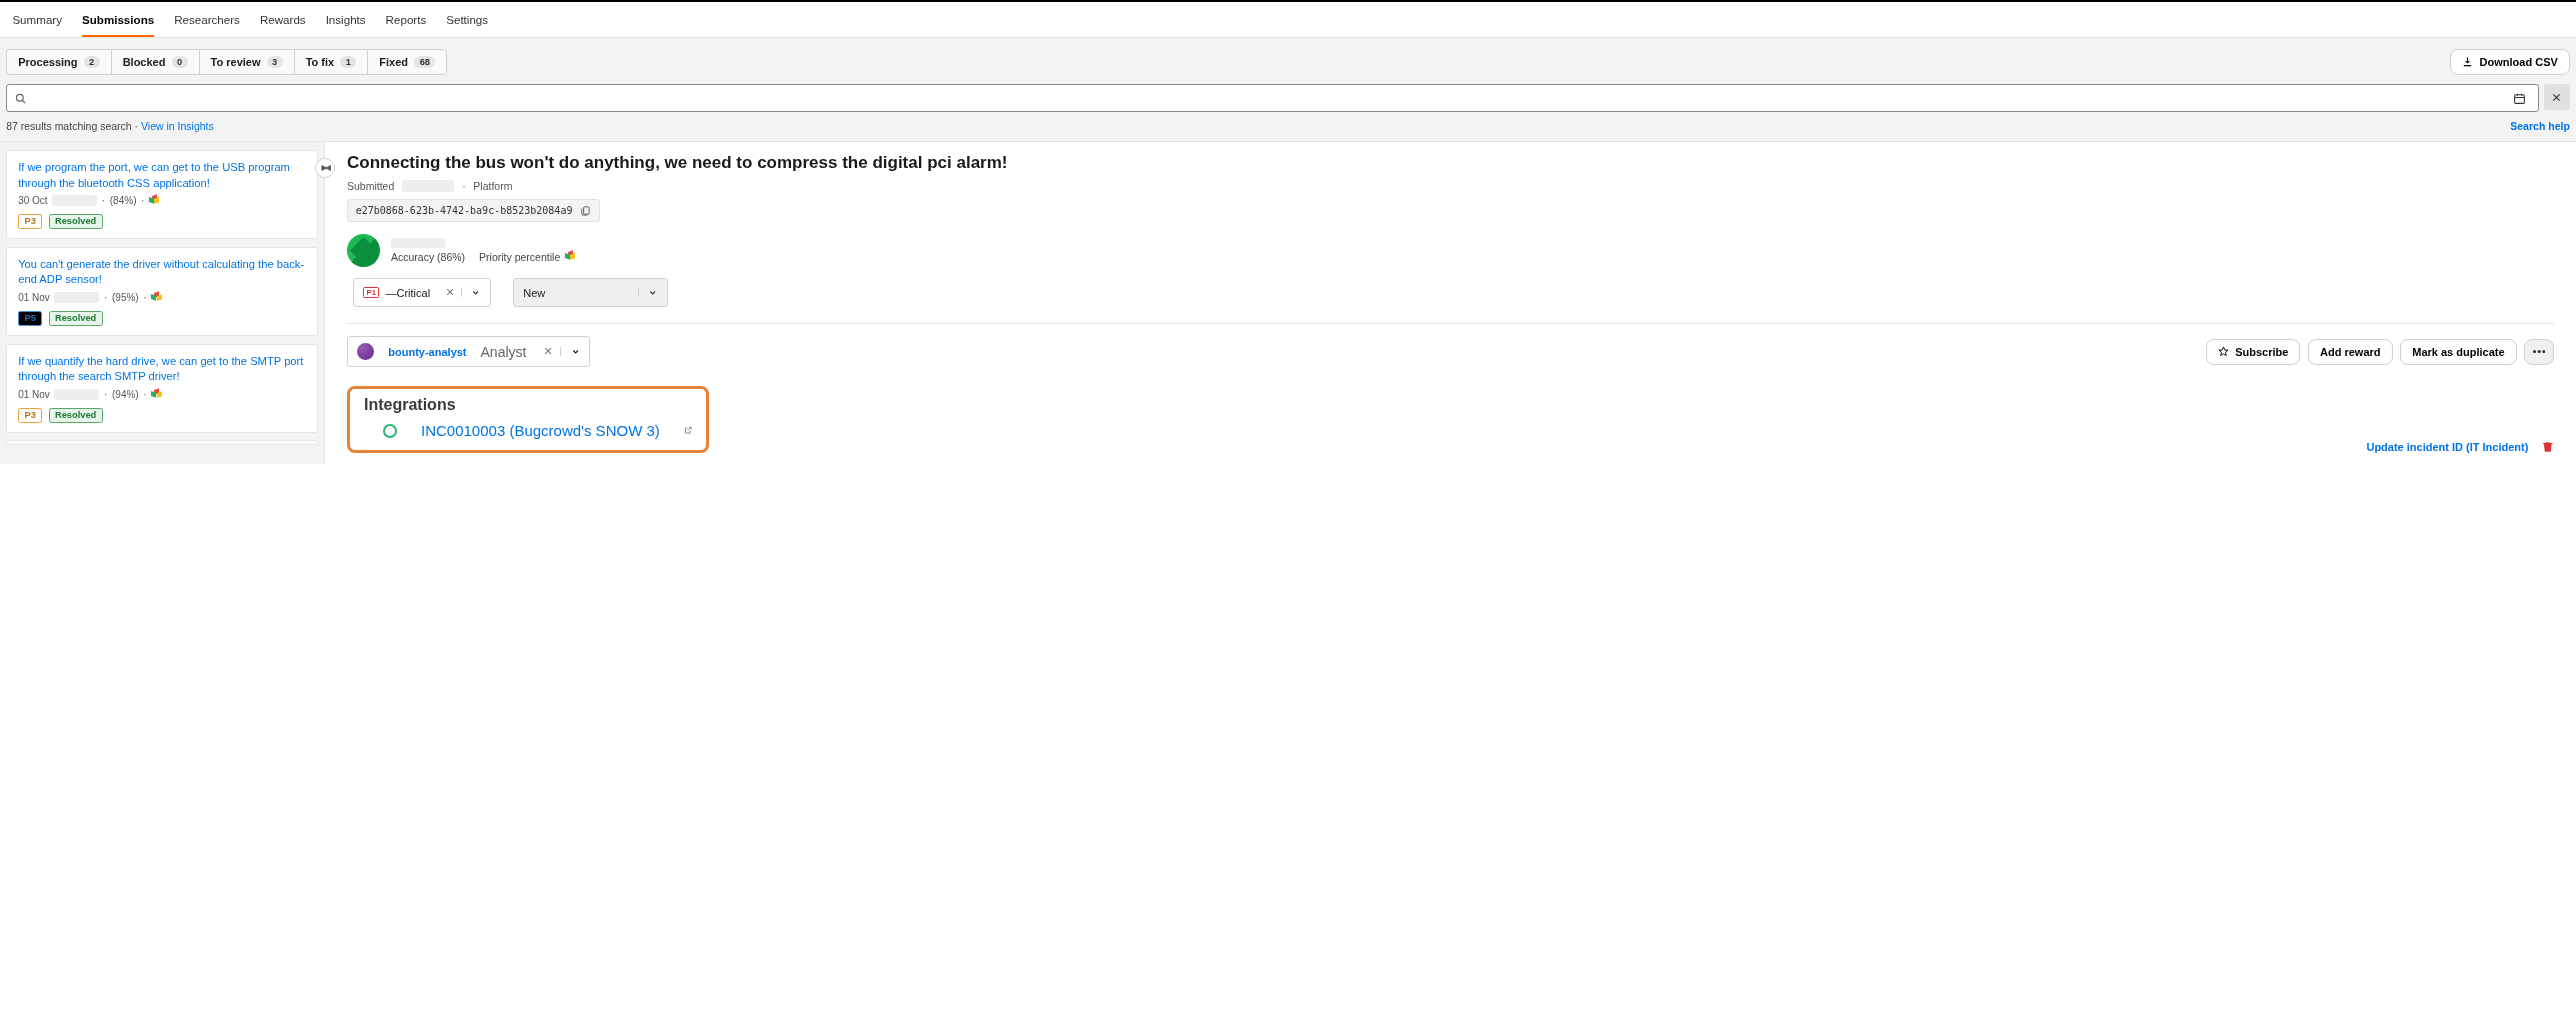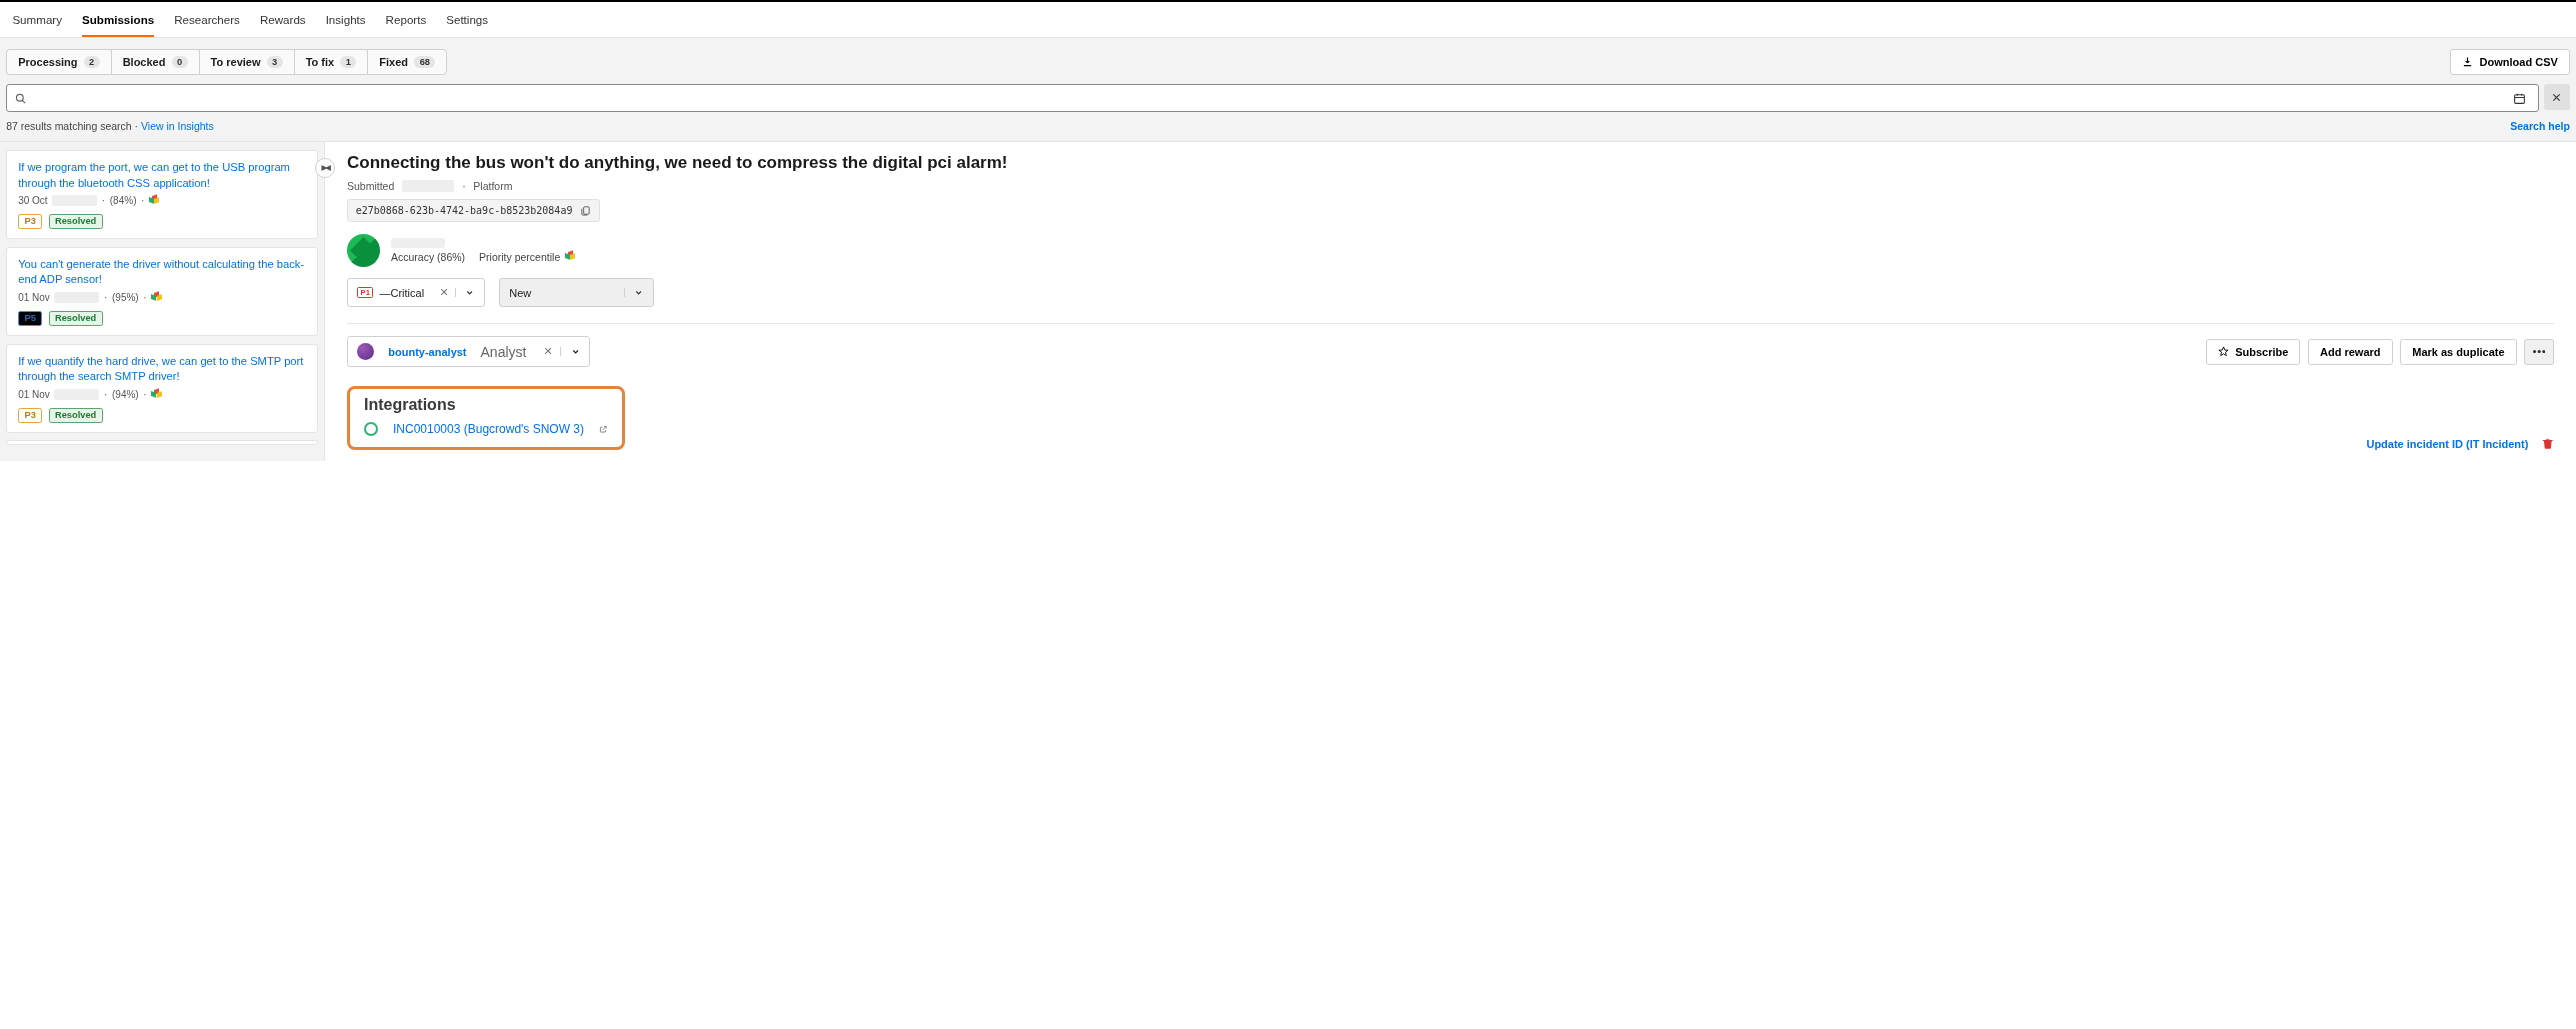--- a/index.html
+++ b/index.html
@@ -81,21 +81,21 @@
     font-weight: 600;
     color: #333;
   }
   .btn {
     display: inline-flex;
     align-items: center;
     gap: 6.2px;
     padding: 6.2px 11px;
     background: #fff;
     border: 0.8px solid var(--border);
-    border-radius: 3px;
+    border-radius: 8px;
     font-weight: 700;
     font-size: 11px;
     cursor: pointer;
   }
   .btn.grey { background: #f0f0f0; }
   .search-wrap {
     display: flex;
     align-items: stretch;
     gap: 4.6px;
   }
@@ -200,21 +200,21 @@
   }
   .reporter-row { display:flex; align-items:center; gap:11px; margin:12.4px 0 11px; }
   .avatar-lg {
     width:33px; height:33px; border-radius:16.3px;
     background: linear-gradient(135deg,#1db954 50%, #0a8f3c 50%);
     position:relative;
   }
   .avatar-lg::after{content:"";position:absolute;inset:7px;background:#0a8f3c;transform:rotate(45deg);}
   .reporter-meta { display:flex; flex-direction:column; gap:3.1px; }
   .reporter-stats { display:flex; gap:14px; color:#444; font-size:10.5px; align-items:center;}
-  .select-row { display:flex; gap:14px; margin-bottom:15.5px; flex-wrap:wrap;}
+  .select-row { display:flex; gap:22px; margin-bottom:15.5px; flex-wrap:wrap;margin-left:6px;}
   .select {
     display:flex; align-items:center;
     border:0.8px solid var(--border); border-radius:3.1px;
     background:#fff; height:29.4px;
   }
   .select.grey { background:#efefef; }
   .select .body { padding:0 9.3px; display:flex; align-items:center; gap:6.2px; }
   .select .x    { padding:0 6.2px; color:#777; cursor:pointer; }
   .select .caret{ border-left:0.8px solid var(--border); padding:0 9.3px; cursor:pointer; color:#333;}
   .p1-tag {
@@ -238,21 +238,21 @@
   
   .integrations-wrap {
     display:flex; justify-content:space-between; align-items:flex-end; gap:15.5px;
   }
   .highlight-box {
     border:3.9px solid #e8833a; border-radius:7.7px;
     padding:7.7px 14px 11px;
     display:inline-block;
   }
   .highlight-box h3 { margin:0 0 7.7px; font-size:16px; font-weight:800; color:#3a3a3a;}
-  .integ-link { display:flex; align-items:center; gap:15px; color:var(--link); font-size:12px; cursor:pointer;}
+  .integ-link { display:flex; align-items:center; gap:24px; color:var(--link); font-size:15px; cursor:pointer;margin-left:19px;}
   .snow-icon { width:14px;height:14px;border-radius:7px;border:2.3px solid #2bb573; background:#fff;}
   .ext-icon { color:#777; font-size:9.3px;}
   .integ-actions { display:flex; align-items:center; gap:14px;}
   .trash { color:#d33; cursor:pointer;}
   svg { display:block; }
 </style>
 </head>
 <body>
 
 <div class="topline"></div>

